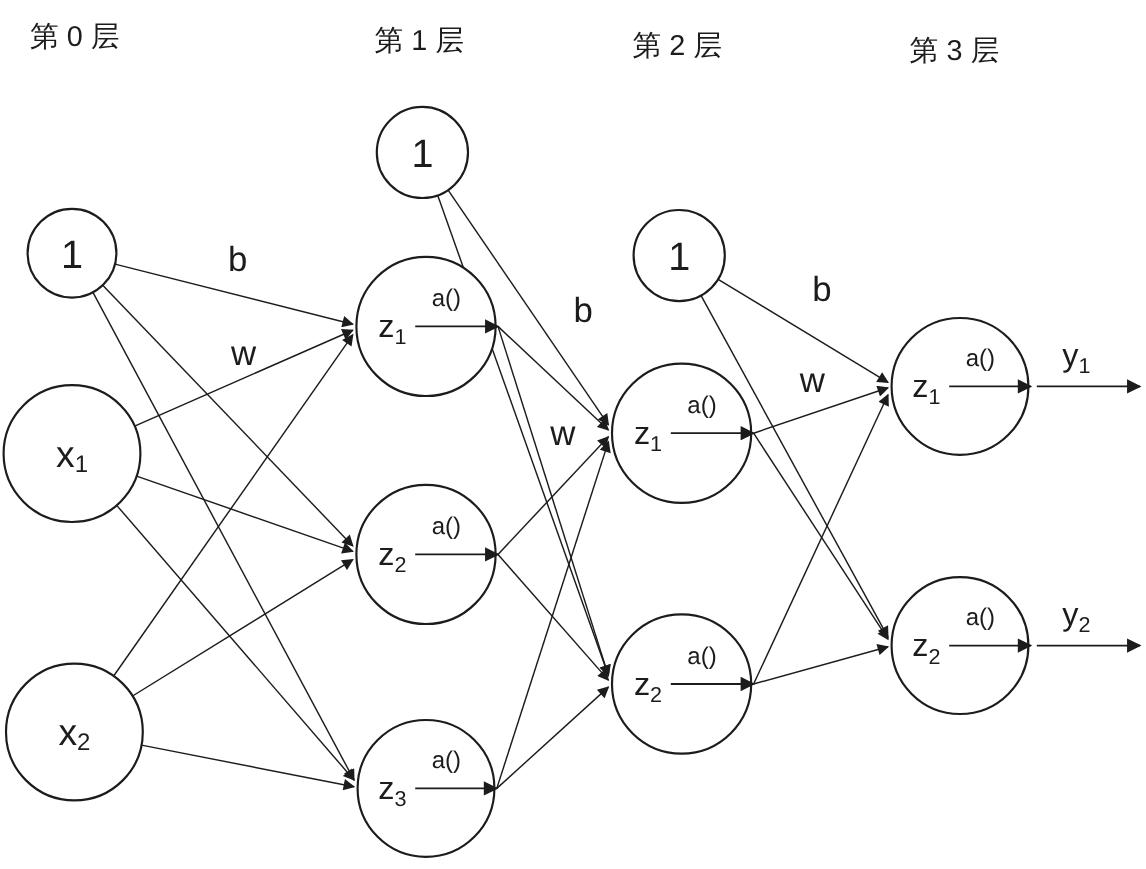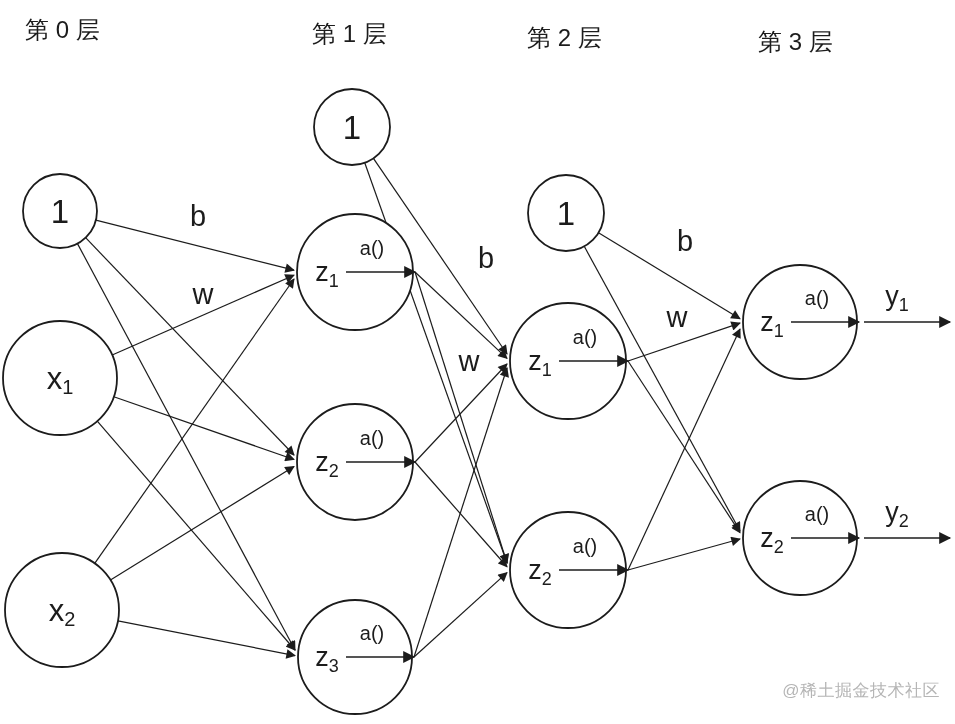--- a/index.html
+++ b/index.html
@@ -138,14 +138,13 @@
       <text x="312" y="42" font-size="24" fill="#1c1c1c">第 1 层</text>
       <text x="527" y="46" font-size="24" fill="#1c1c1c">第 2 层</text>
       <text x="758" y="50" font-size="24" fill="#1c1c1c">第 3 层</text>
       <text x="198" y="226" text-anchor="middle" font-size="29" fill="#1c1c1c">b</text>
       <text x="203" y="304" text-anchor="middle" font-size="29" fill="#1c1c1c">w</text>
       <text x="486" y="268" text-anchor="middle" font-size="29" fill="#1c1c1c">b</text>
       <text x="469" y="371" text-anchor="middle" font-size="29" fill="#1c1c1c">w</text>
       <text x="685" y="251" text-anchor="middle" font-size="29" fill="#1c1c1c">b</text>
       <text x="677" y="327" text-anchor="middle" font-size="29" fill="#1c1c1c">w</text>
     </svg>
-  <div id="watermark">@稀土掘金技术社区</div>
 </div>
 
 </body></html>

